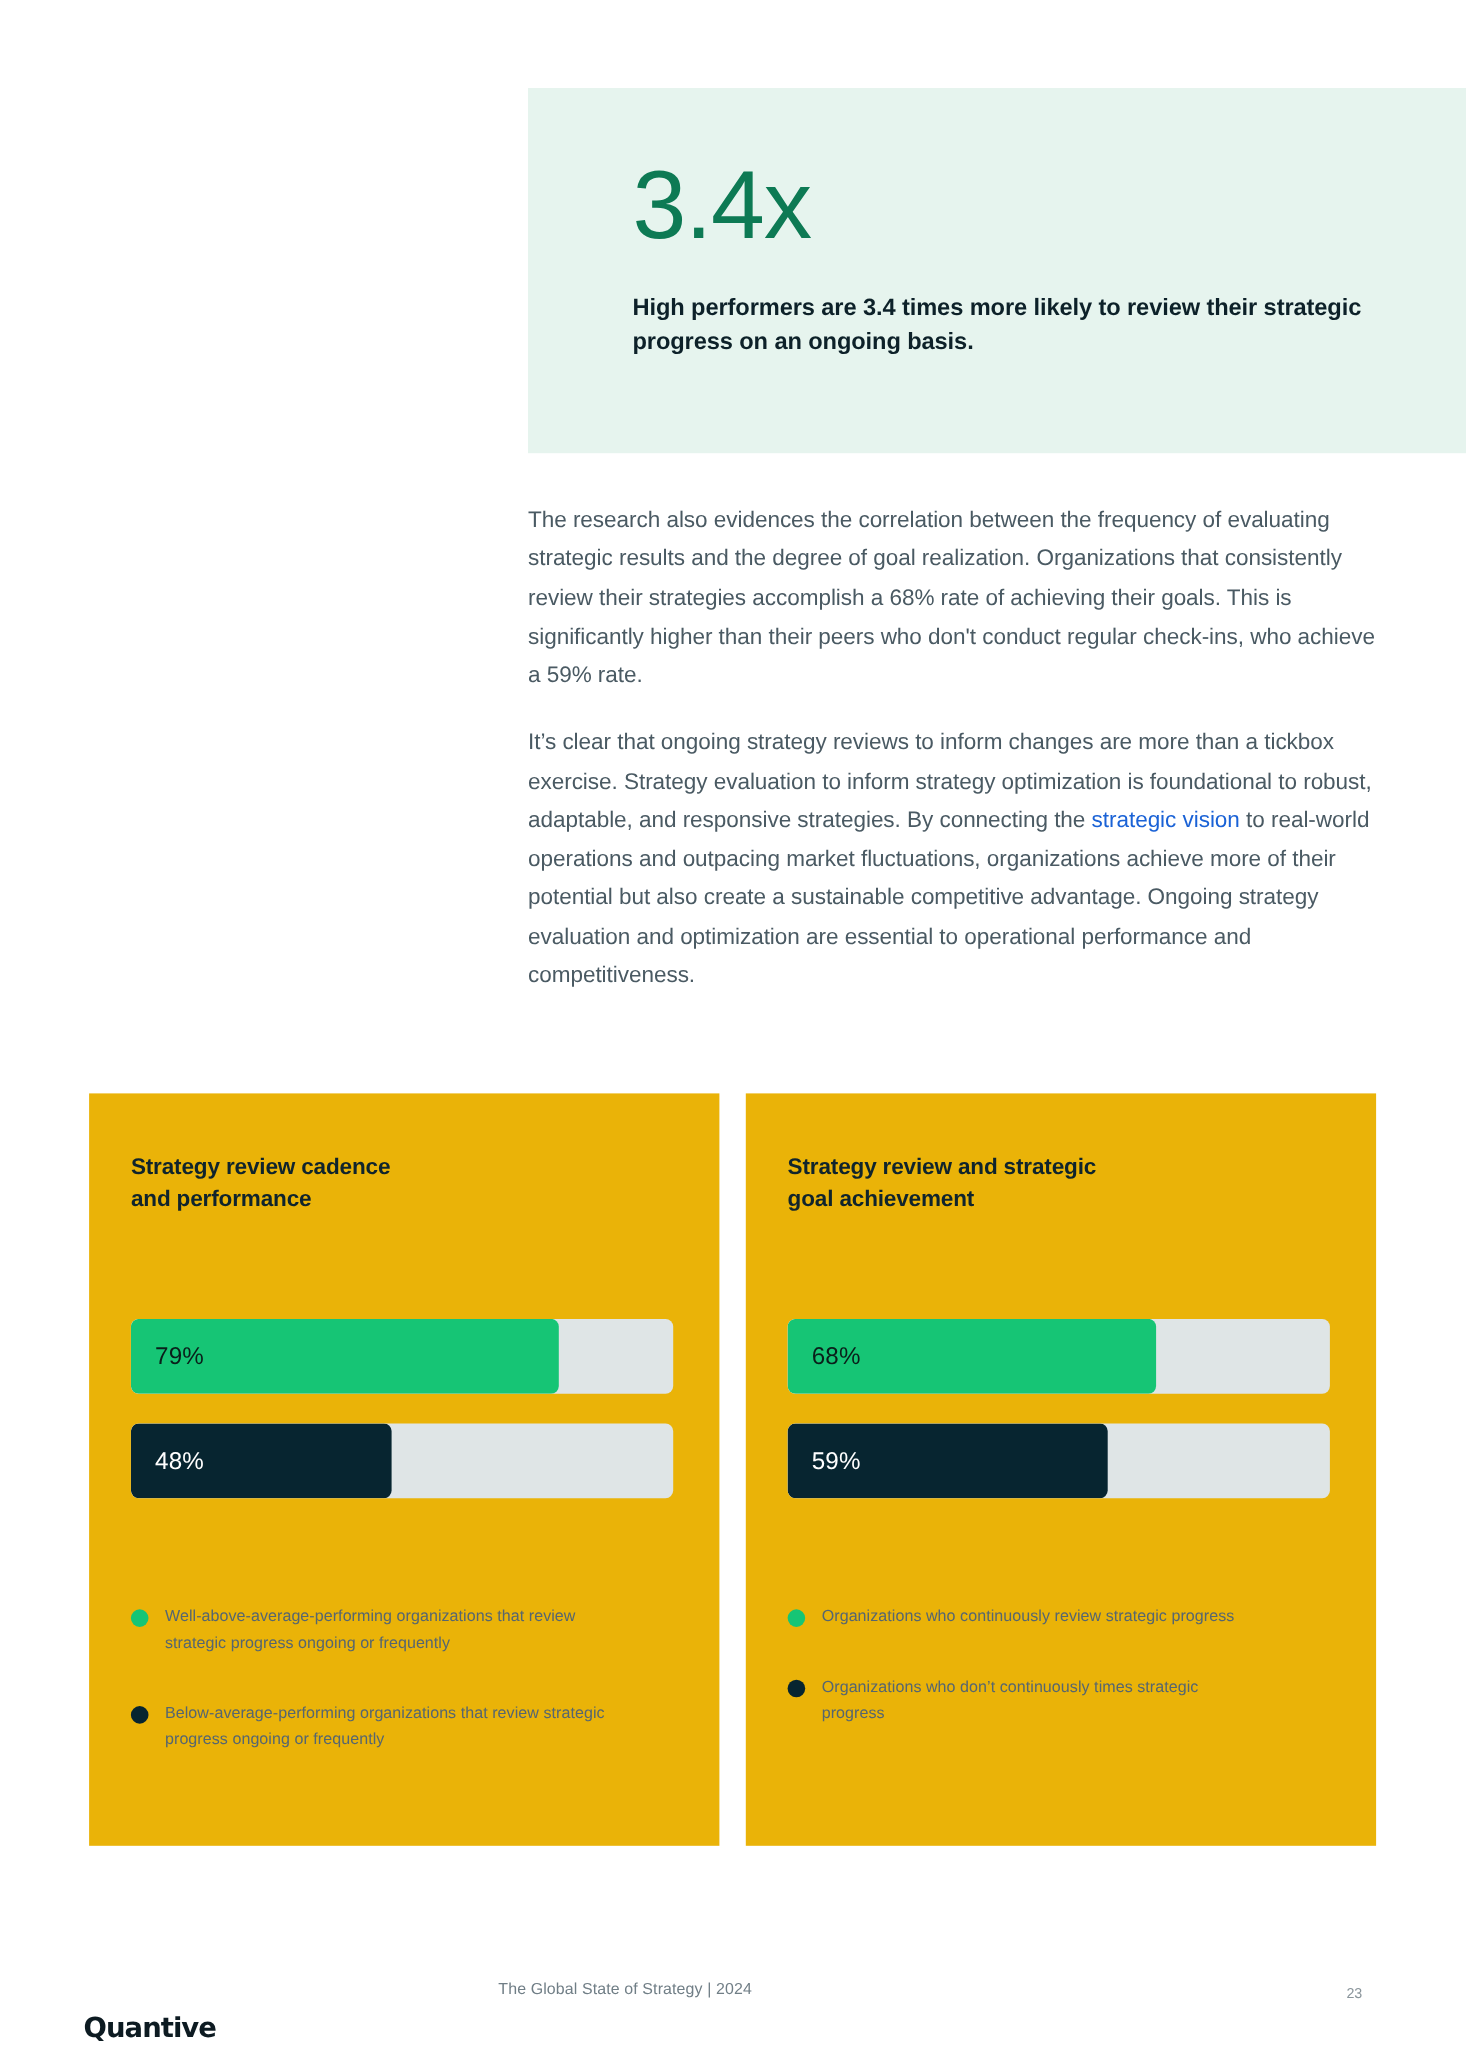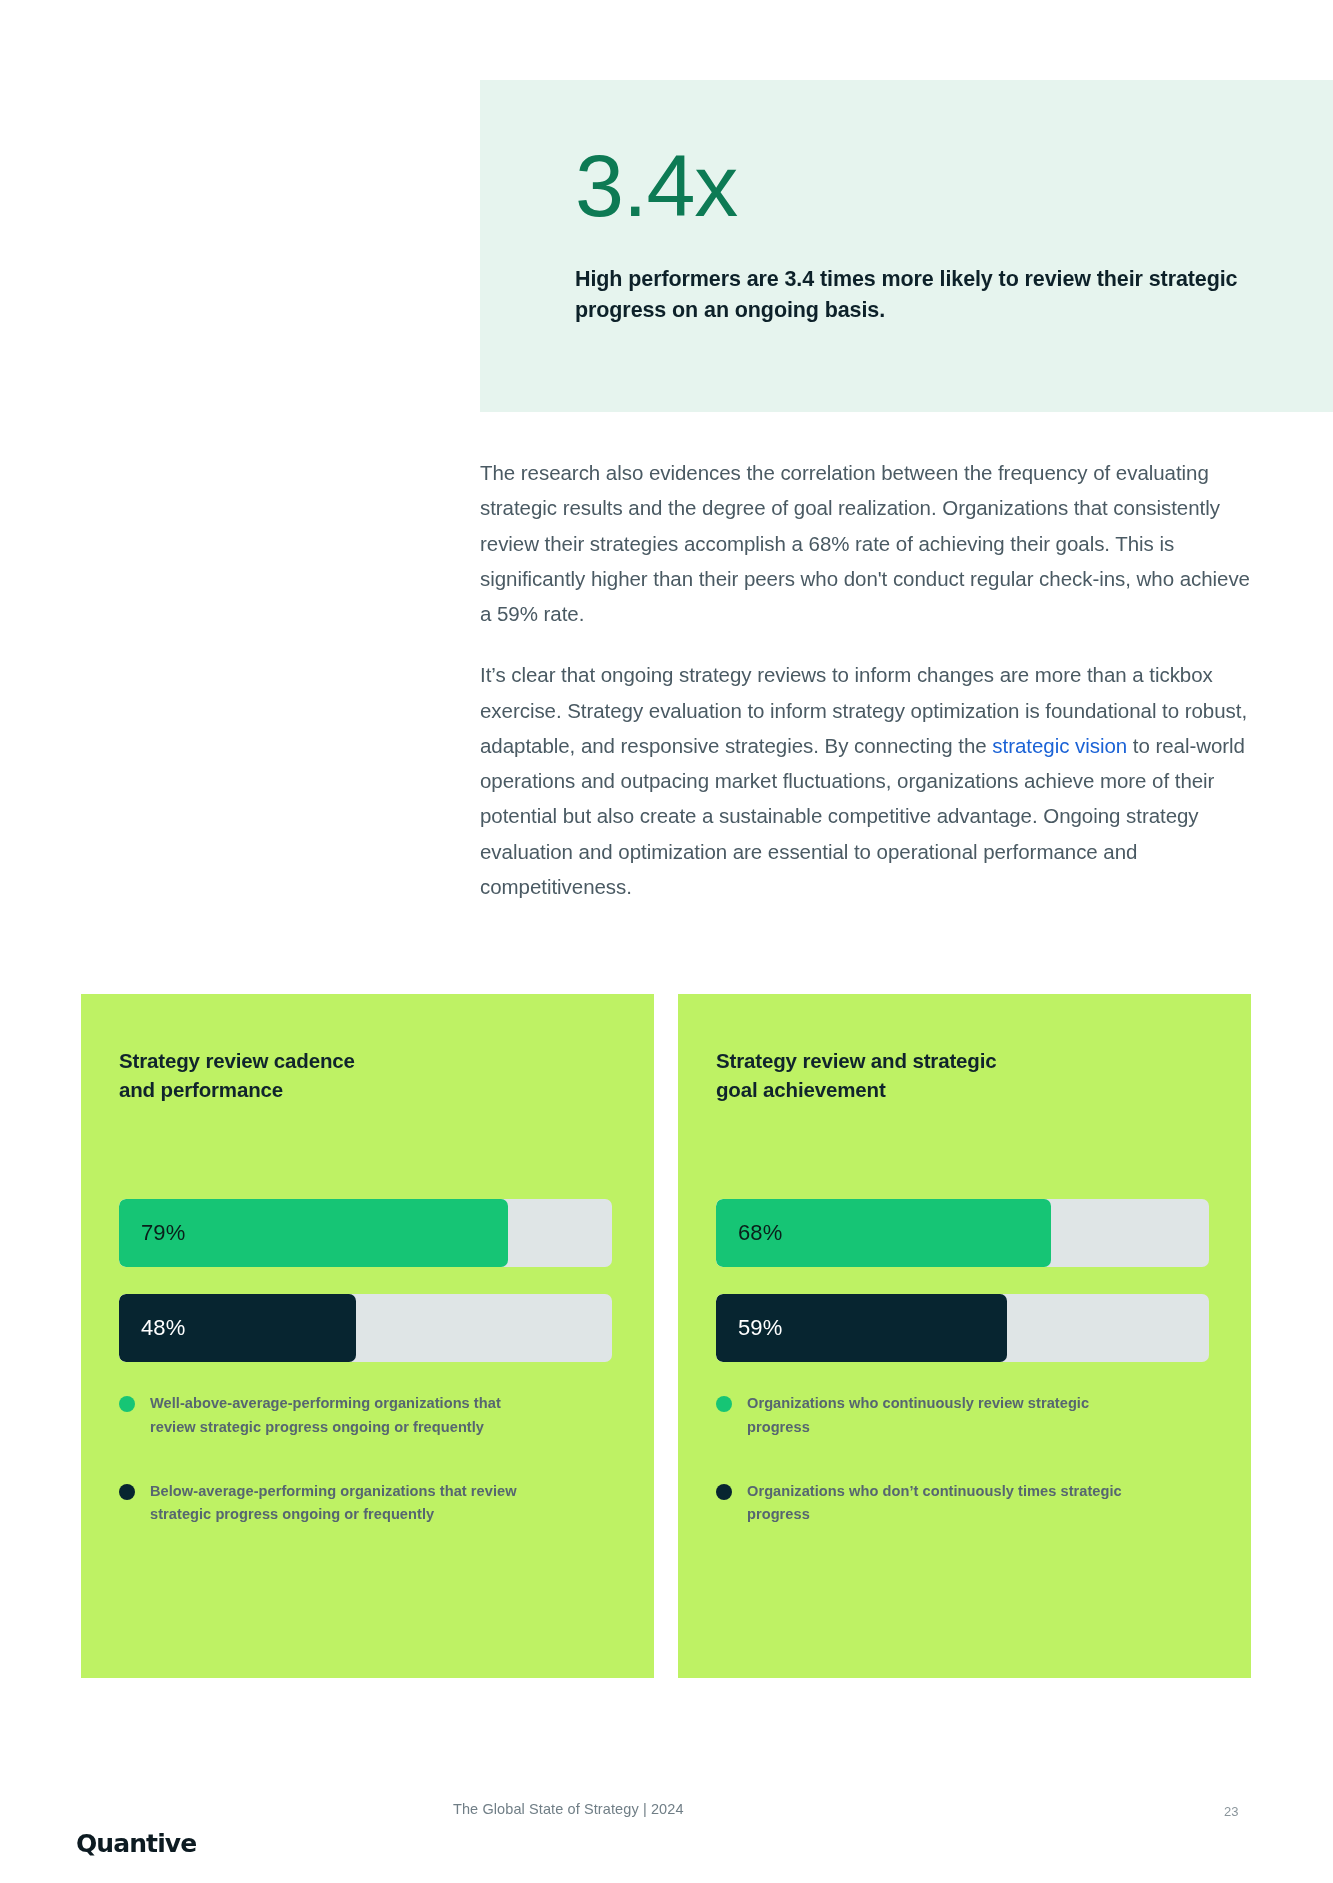--- a/index.html
+++ b/index.html
@@ -73,21 +73,21 @@
     position: absolute;
     left: 81px;
     top: 994px;
     width: 1170px;
     display: flex;
     gap: 24px;
   }
   .card {
     width: 573px;
     height: 684px;
-    background: #bef264;
+    background: #eab308;
     padding: 52px 42px 0 38px;
   }
   .card-title {
     font-size: 20.5px;
     line-height: 1.42;
     font-weight: 700;
     color: #10242c;
     letter-spacing: -0.15px;
     white-space: pre-line;
   }
@@ -116,21 +116,21 @@
 
   .bar-value {
     font-size: 22px;
     font-weight: 400;
     letter-spacing: 0.1px;
   }
   .bar-fill.green .bar-value { color: #0a1f1a; }
   .bar-fill.navy  .bar-value { color: #ffffff; }
 
   
-  .legend { margin-top: 30px; font-weight: bold; }
+  .legend { margin-top: 97px; }
   .legend-item {
     display: flex;
     align-items: flex-start;
     gap: 15px;
   }
   .legend-item + .legend-item { margin-top: 40px; }
   .legend-dot {
     flex: 0 0 auto;
     width: 16px;
     height: 16px;

